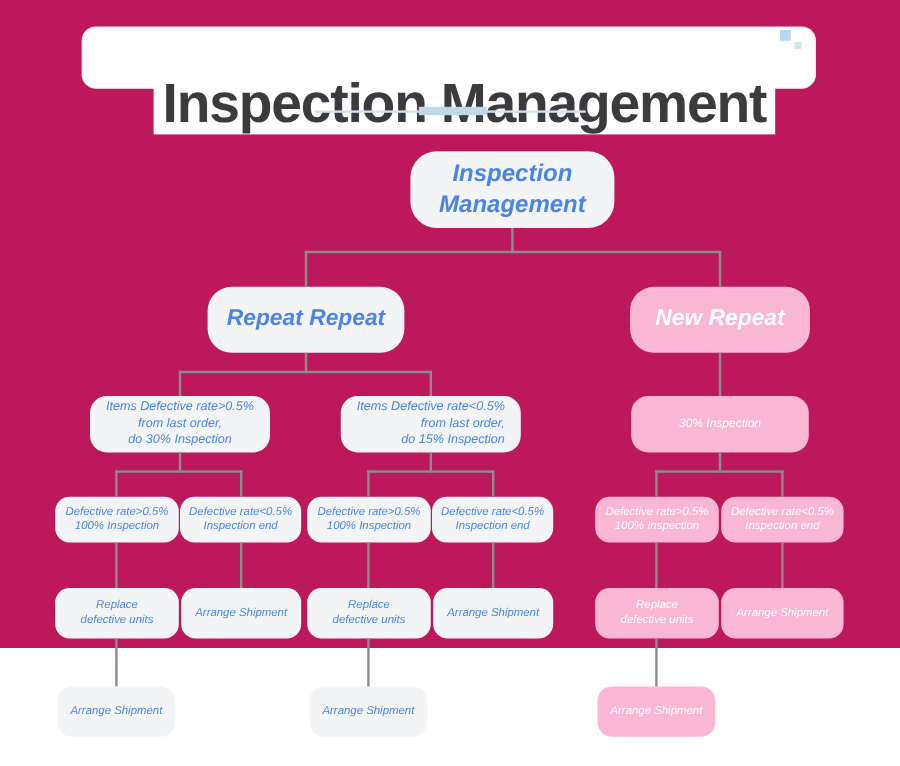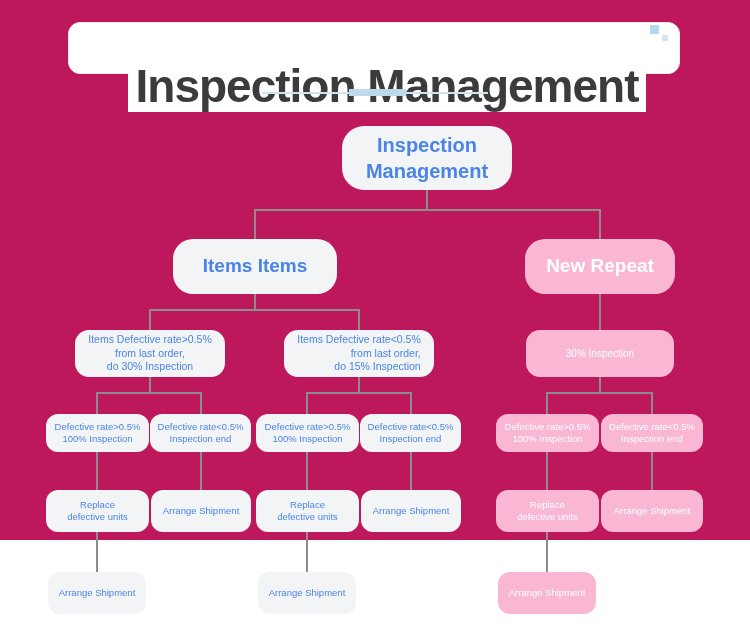--- a/index.html
+++ b/index.html
@@ -14,41 +14,41 @@
   .main-title span{background:#fff;padding:0 8px;}
   .sq{position:absolute;}
   .sq-big{left:650px;top:25px;width:9px;height:9px;background:#b6d8ee;}
   .sq-small{left:662px;top:35px;width:6px;height:6px;background:#cfe5f3;}
   .underline-thin{position:absolute;left:262px;top:92px;width:226px;height:2px;background:#d3e2ee;}
   .underline-thick{position:absolute;left:349px;top:89px;width:57px;height:7px;background:#bdd9ea;}
 
   
   .node{position:absolute;display:flex;align-items:center;justify-content:center;
     text-align:center;white-space:pre-line;box-sizing:border-box;line-height:1.3;
-    border-radius:12px;padding:2px 4px;}
+    border-radius:12px;padding:2px 4px;font-style:italic;}
   .gray{background:#f3f4f6;color:#4a85e6;}
   .pink{background:#f9b7d3;color:#ffffff;}
   .line{position:absolute;background:#8c8c8c;}
 </style>
 </head>
 <body>
 
 <div id="stage">
 
   <div class="title-card"></div>
   <div class="sq sq-big"></div>
   <div class="sq sq-small"></div>
   <h1 class="main-title"><span>Inspection Management</span></h1>
   <div class="underline-thin"></div>
   <div class="underline-thick"></div>
 
   <div class="node gray" style="left:342px;top:126px;width:170px;height:64px;font-size:20px;font-weight:bold;border-radius:22px;">Inspection
 Management</div>
 
-  <div class="node gray" style="left:173px;top:239px;width:164px;height:55px;font-size:19px;font-weight:bold;border-radius:20px;">Items Items</div>
+  <div class="node gray" style="left:173px;top:239px;width:164px;height:55px;font-size:19px;font-weight:bold;border-radius:20px;">Repeat Repeat</div>
   <div class="node pink" style="left:525px;top:239px;width:150px;height:55px;font-size:19px;font-weight:bold;border-radius:20px;">New Repeat</div>
 
   <div class="node gray" style="left:75px;top:330px;width:150px;height:47px;font-size:10.5px;border-radius:14px;">Items Defective rate&gt;0.5%
 from last order,
 do 30% Inspection</div>
   <div class="node gray" style="left:284px;top:330px;width:150px;height:47px;font-size:10.5px;border-radius:14px;text-align:right;">Items Defective rate&lt;0.5%
 from last order,
 do 15% Inspection</div>
   <div class="node pink" style="left:526px;top:330px;width:148px;height:47px;font-size:10px;border-radius:14px;">30% Inspection</div>
 

